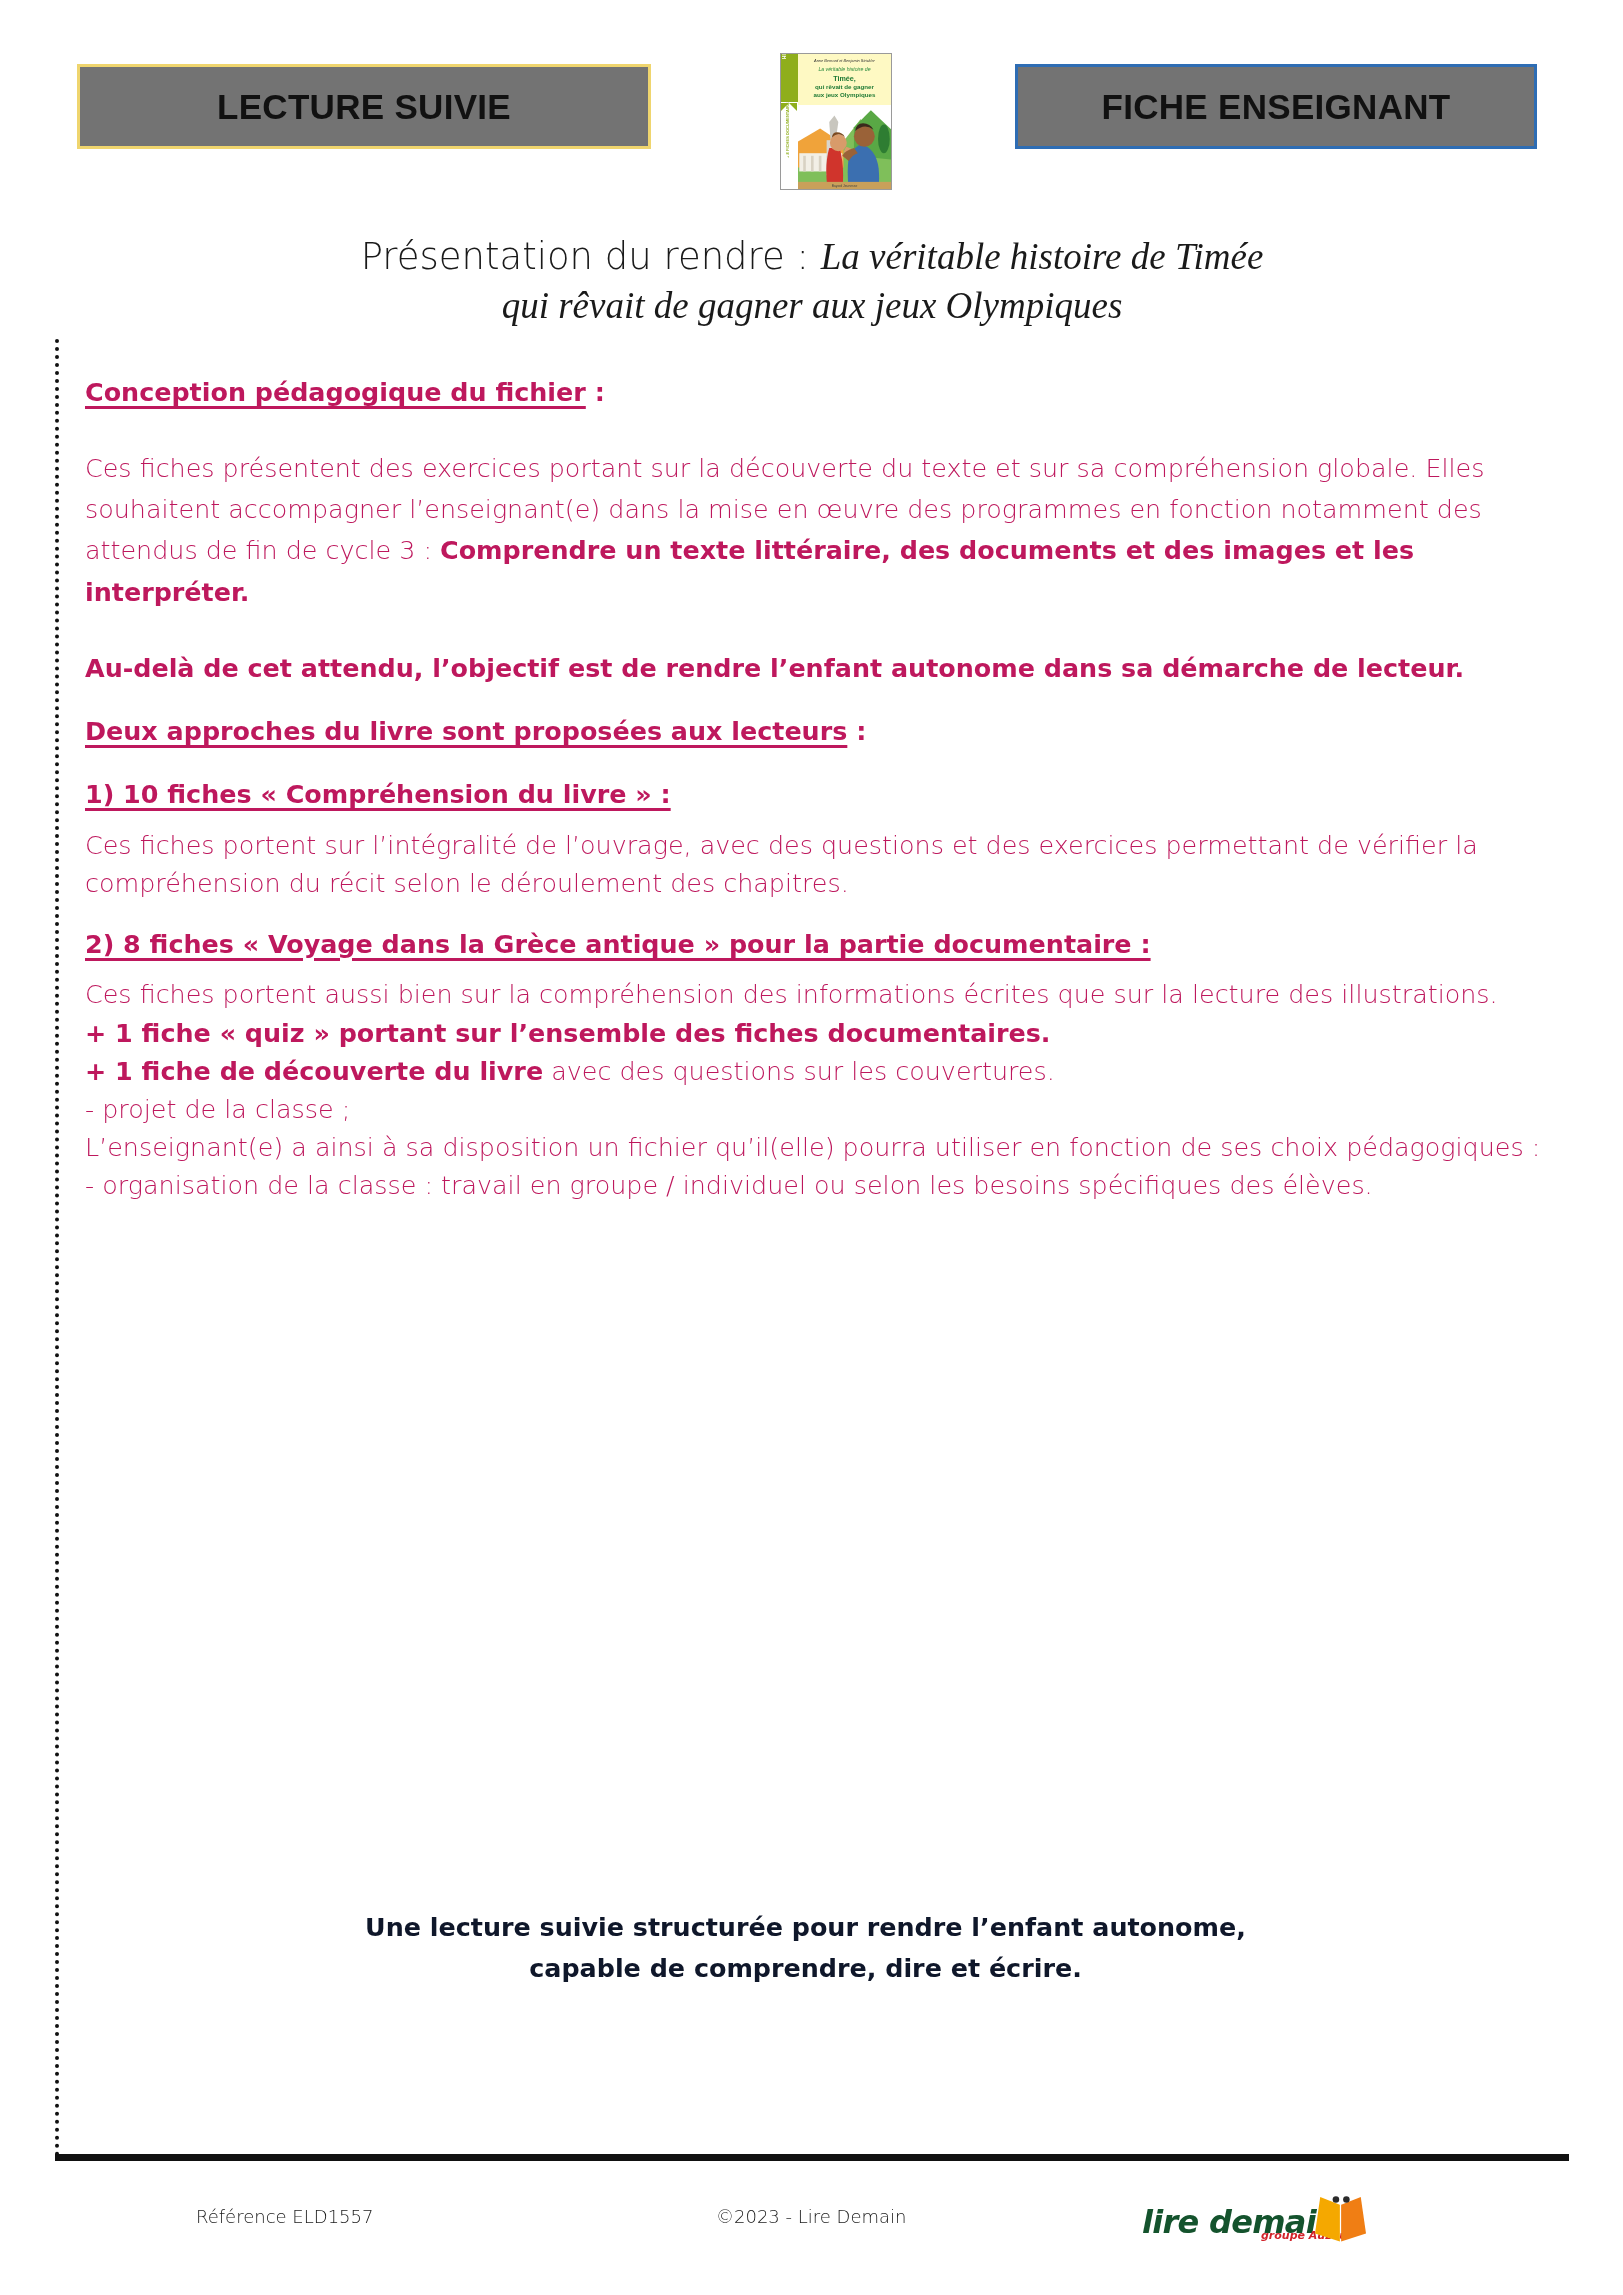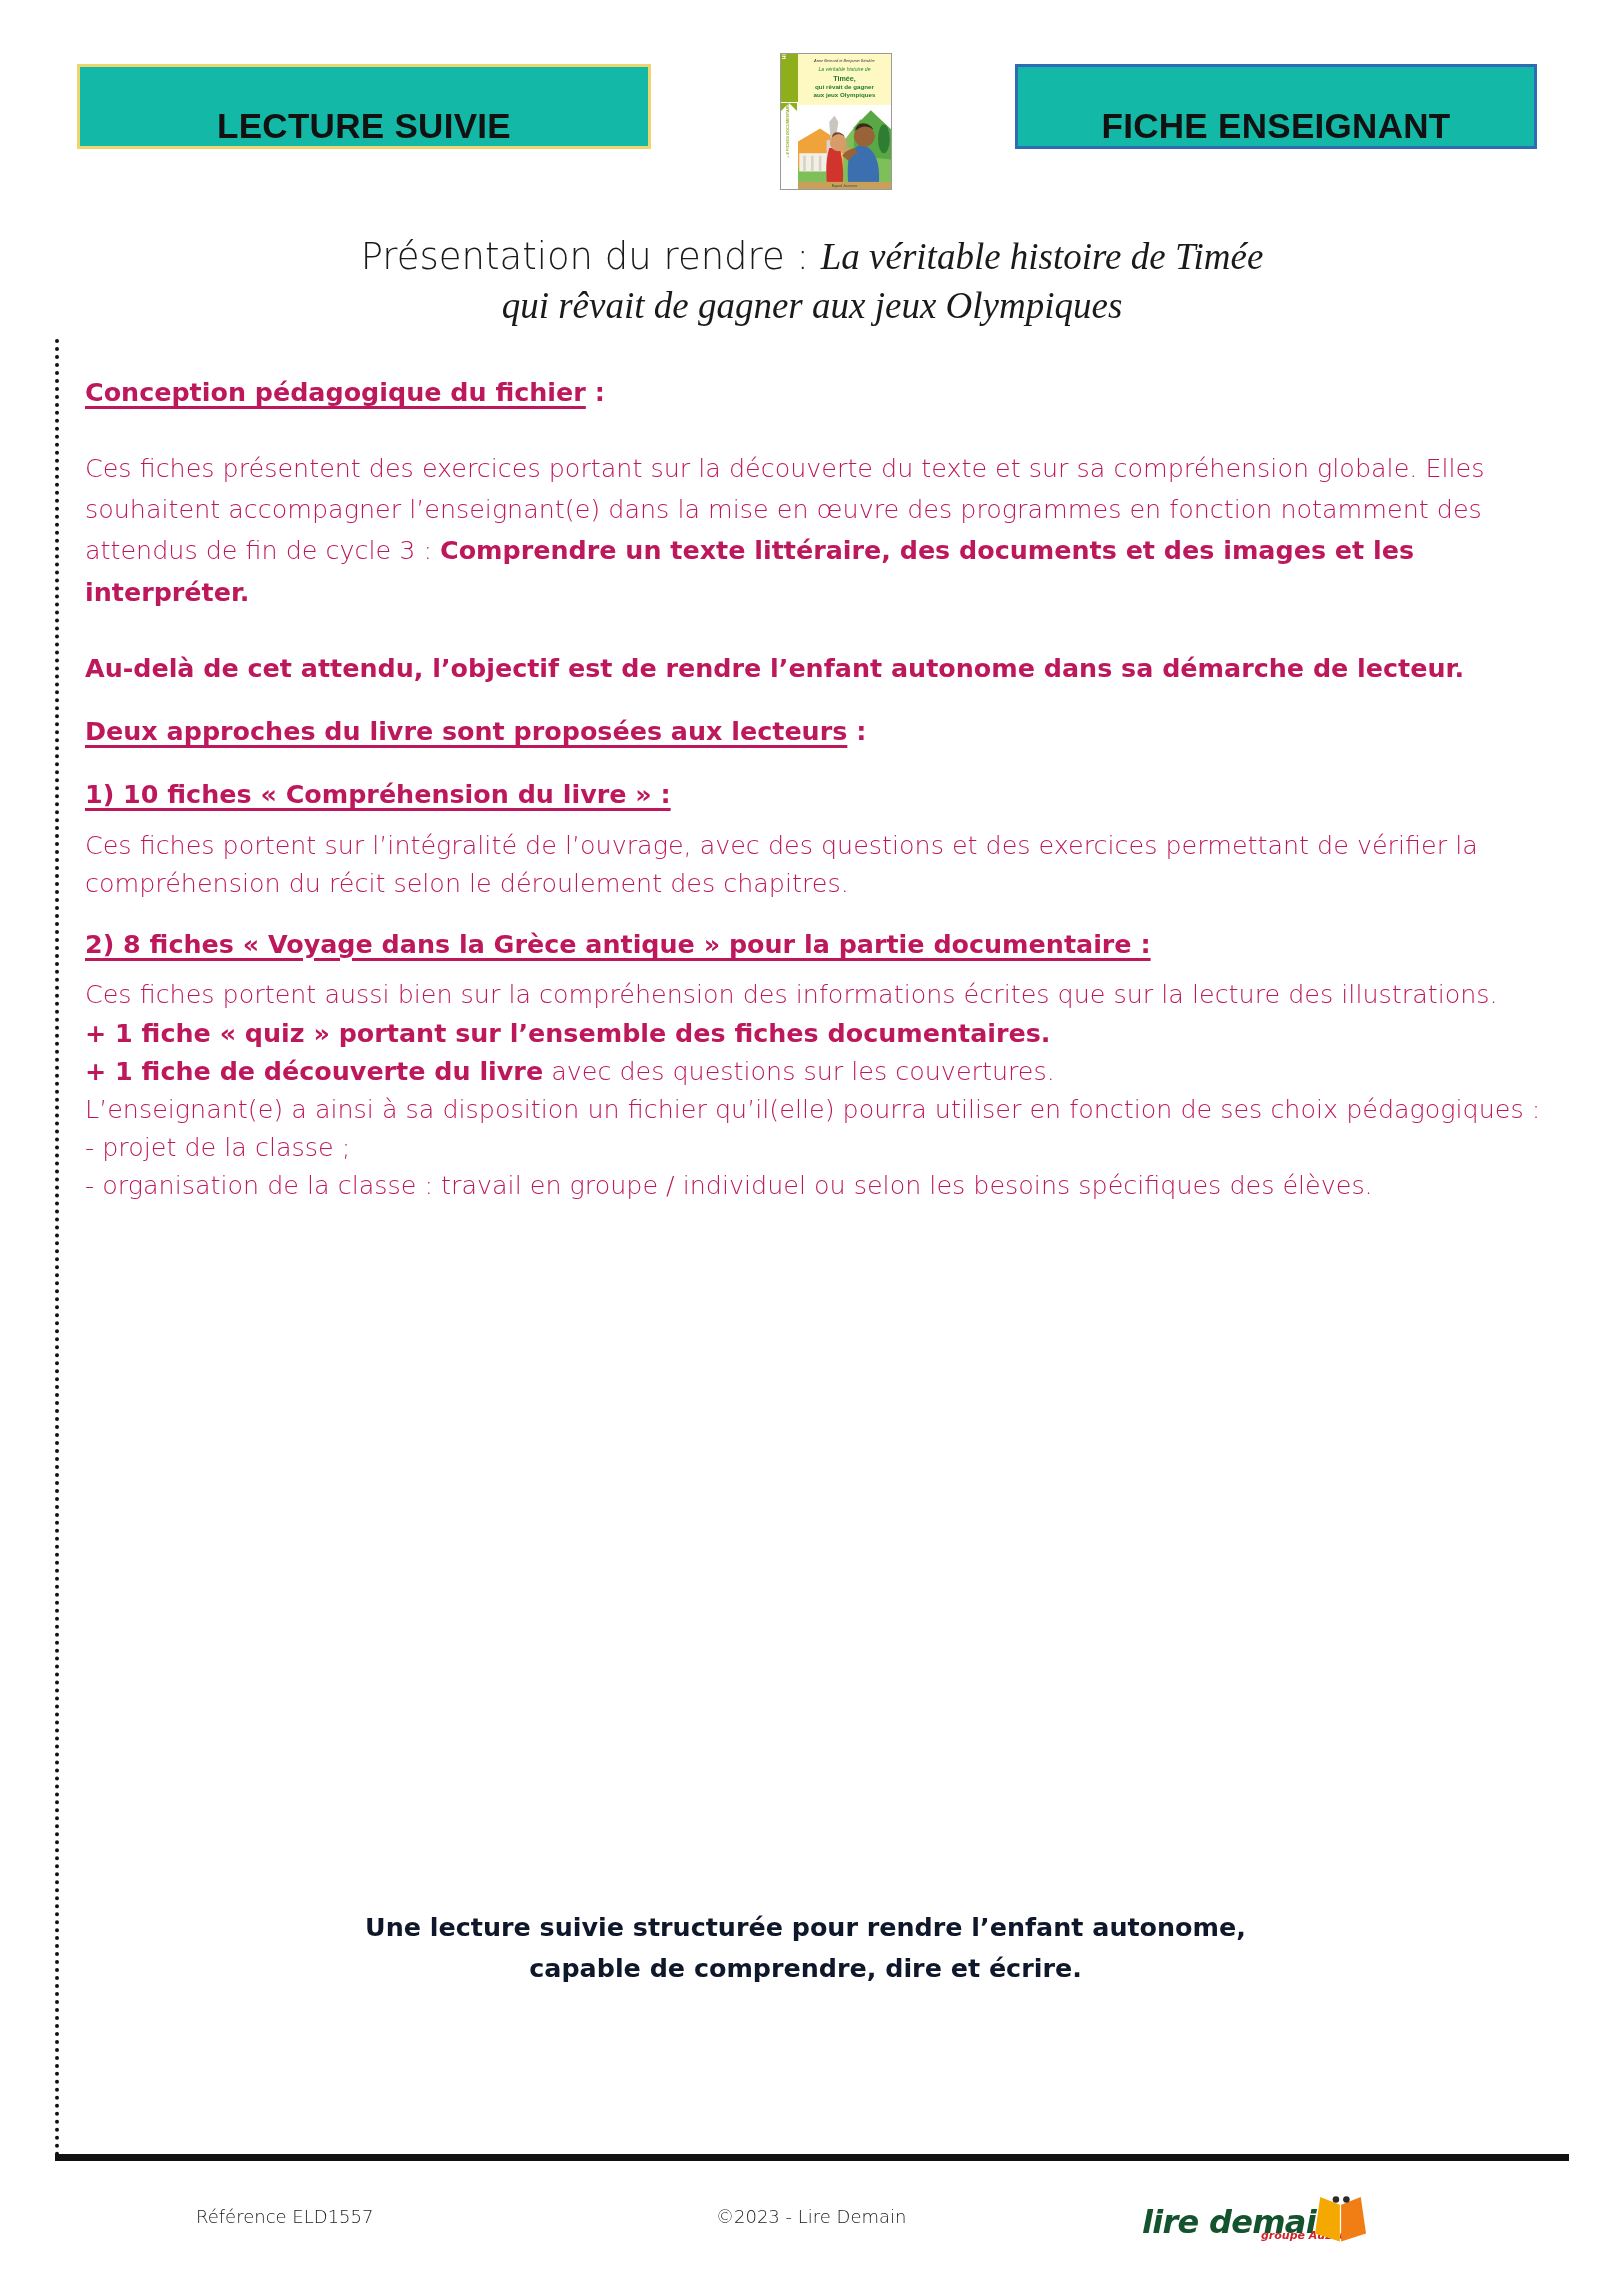--- a/index.html
+++ b/index.html
@@ -22,23 +22,23 @@
   
   .header-row {
     position: absolute;
     left: 0; top: 0;
     width: 1623px; height: 215px;
   }
   .hdr-box {
     position: absolute;
     top: 64px;
     height: 85px;
-    background: #14b8a6;
+    background: #737373;
     display: flex;
-    align-items: flex-end;
+    align-items: center;
     justify-content: center;
     box-sizing: border-box;
   }
   .hdr-box-left {
     left: 77px;
     width: 574px;
     border: 3.3px solid #EFD56E;
   }
   .hdr-box-right {
     left: 1015px;
@@ -409,23 +409,23 @@
 
     <p class="tight">Ces fiches portent aussi bien sur la compréhension des informations écrites que sur la lecture des illustrations.</p>
 
     <p class="tight u-bold">+ 1 fiche « quiz » portant sur l’ensemble des fiches documentaires.</p>
 
     <p class="tight">
       <span class="u-bold">+ 1 fiche de découverte du livre</span><span> avec des questions sur les couvertures.</span>
     </p>
 
 
+    <p class="tight">- projet de la classe ;</p>
+
     <p class="tight">L’enseignant(e) a ainsi à sa disposition un fichier qu’il(elle)  pourra utiliser en fonction de ses choix pédagogiques :</p>
-
-    <p class="tight">- projet de la classe ;</p>
 
     <p class="tight">- organisation de la classe : travail en groupe / individuel ou selon les besoins spécifiques des élèves.</p>
   </div>
 
   <div class="closing">
     <span>Une lecture suivie structurée pour rendre l’enfant autonome,</span><br>
     <span>capable de comprendre, dire et écrire.</span>
   </div>
 
   <div class="bottom-rule"></div>

